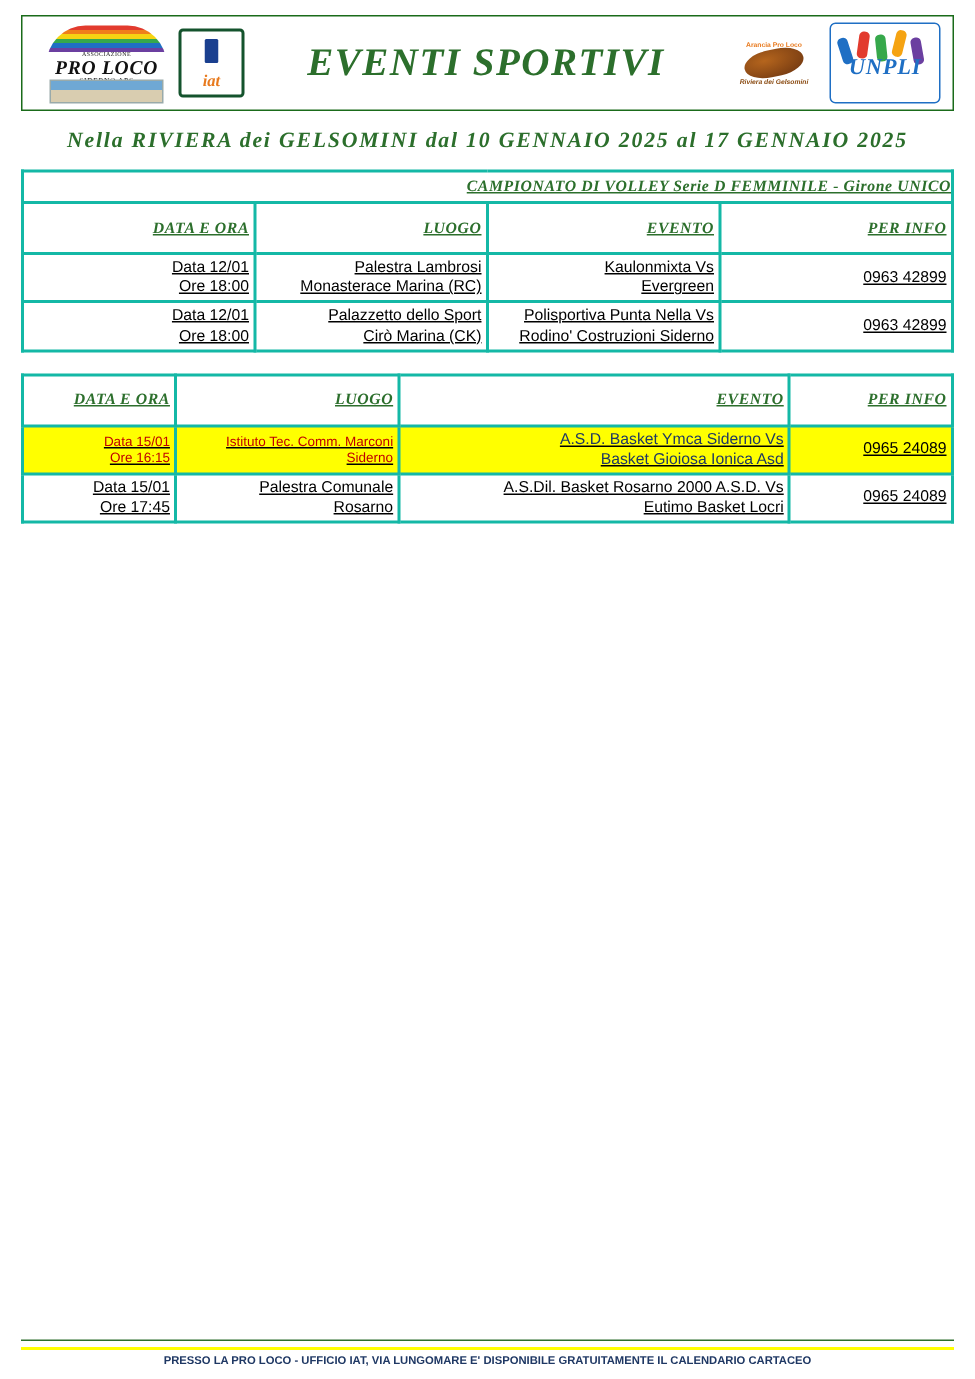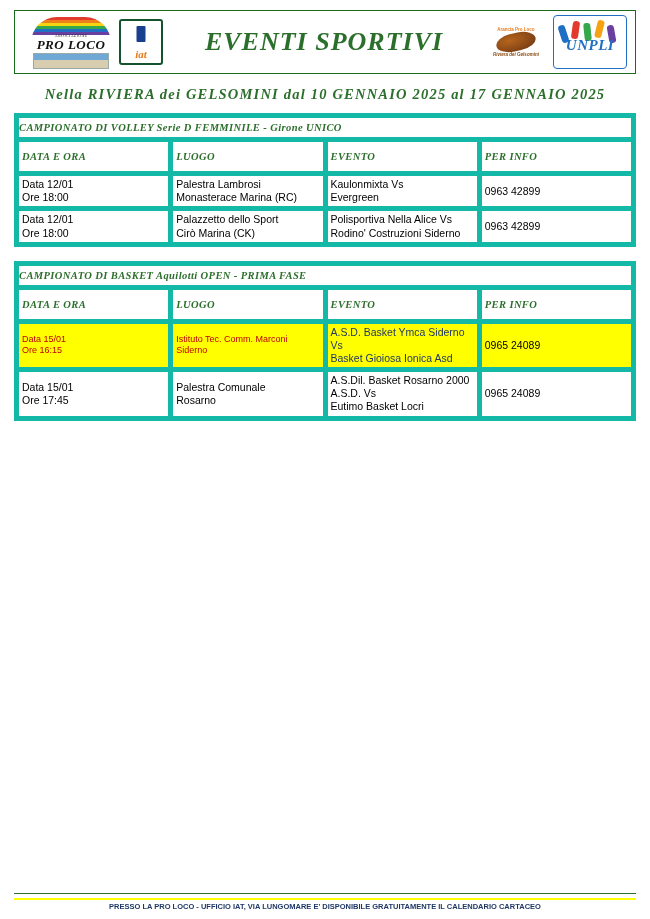--- a/index.html
+++ b/index.html
@@ -198,26 +198,27 @@
 
   
   .tbl-wrap { margin-top: 10px; }
   table.events {
     width: 100%;
     border-collapse: collapse;
     border: 1px solid #2c6f2c;
     table-layout: fixed;
   }
   table.events td, table.events th {
-    border: 5px solid #14b8a6;
+    border: 2px solid #14b8a6;
     padding: 2px 3px;
-    text-align: left;
+    text-align: right;
     vertical-align: middle;
     font-size: 10.5px;
     line-height: 1.25;
+    text-decoration: underline;
   }
   .cat-title {
     font-family: "Liberation Serif", serif;
     font-style: italic;
     font-weight: bold;
     font-size: 13px;
     color: #2c6f2c;
     letter-spacing: .4px;
     padding: 3px 0 !important;
   }
@@ -346,35 +347,32 @@
         <tr>
           <td>
             <span class="cell-line">Data 12/01</span>
             <span class="cell-line">Ore 18:00</span>
           </td>
           <td>
             <span class="cell-line">Palazzetto dello Sport</span>
             <span class="cell-line">Cirò Marina (CK)</span>
           </td>
           <td>
-            <span class="cell-line">Polisportiva Nella Alice Vs</span>
+            <span class="cell-line">Polisportiva Punta Nella Vs</span>
             <span class="cell-line">Rodino' Costruzioni Siderno</span>
           </td>
           <td>0963 42899</td>
         </tr>
       </tbody>
     </table>
   </div>
 
   <div class="tbl-wrap" style="margin-top:14px;">
     <table class="events">
       <tbody>
-        <tr>
-          <td class="cat-title" colspan="4">CAMPIONATO DI BASKET Aquilotti OPEN - PRIMA FASE</td>
-        </tr>
         <tr>
           <td class="col-head c1">DATA E ORA</td>
           <td class="col-head c2">LUOGO</td>
           <td class="col-head c3">EVENTO</td>
           <td class="col-head c4">PER INFO</td>
         </tr>
         <tr>
           <td class="hl">
             <span class="cell-line hl-red">Data 15/01</span>
             <span class="cell-line hl-red">Ore 16:15</span>

